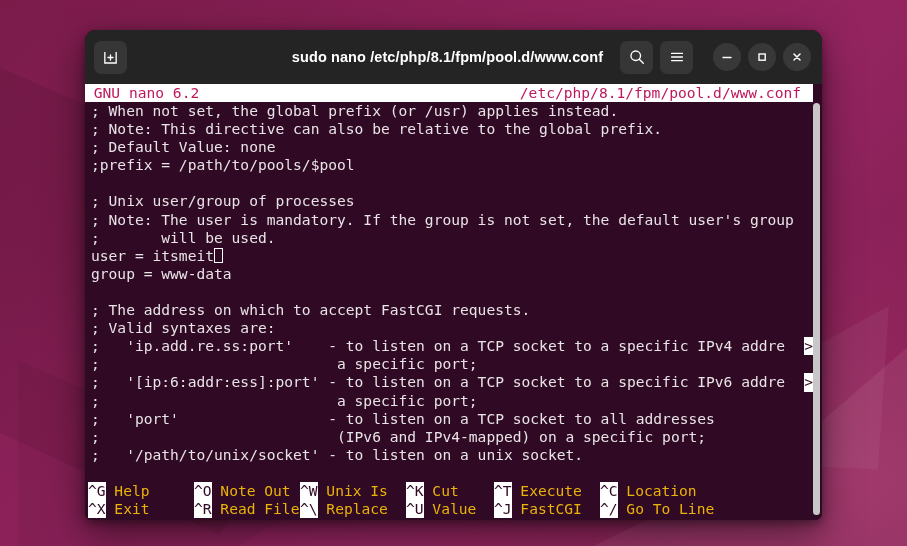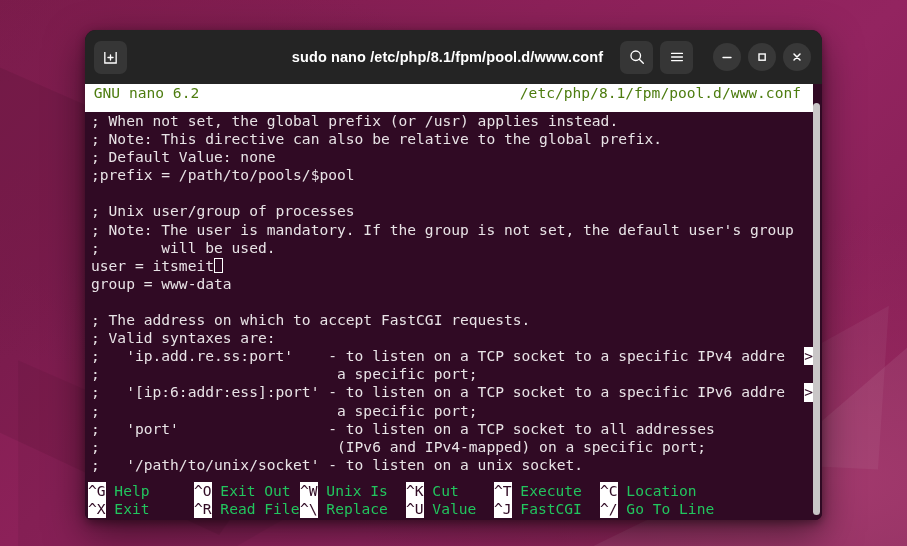--- a/index.html
+++ b/index.html
@@ -121,22 +121,22 @@
     font-family: "DejaVu Sans Mono", "Liberation Mono", monospace;
     font-size: 14.6px;
     line-height: 18.1px;
     color: #e8e3e6;
     overflow: hidden;
     padding-right: 9px;
   }
 
   #nano-titlebar {
     background: #ffffff;
-    color: #4d7c0f;
-    height: 28px;
+    color: #be185d;
+    height: 18px;
     line-height: 18px;
     display: flex;
     white-space: pre;
     font-family: "DejaVu Sans Mono", "Liberation Mono", monospace;
     font-size: 14.6px;
     overflow: hidden;
     justify-content: center;
   }
   #nano-titlebar .nt-left { padding-left: 8.8px; }
   #nano-titlebar .nt-file { margin-left: auto; padding-right: 12px; }
@@ -183,21 +183,21 @@
     height: 18.1px;
     line-height: 18.1px;
     font-family: "DejaVu Sans Mono", "Liberation Mono", monospace;
     font-size: 14.6px;
   }
   .sc-item { display: flex; white-space: pre; }
   .sc-key {
     background: #ffffff;
     color: #300a24;
   }
-  .sc-label { color: #22c55e; }
+  .sc-label { color: #eab308; }
 
   
   #term-scrollbar {
     position: absolute;
     top: 19px;
     right: 2px;
     bottom: 5px;
     width: 7px;
   }
   #term-scrollbar .thumb {
@@ -274,21 +274,21 @@
     <div id="nano-titlebar">
       <span class="nt-left">GNU nano 6.2</span>
       <span class="nt-file">/etc/php/8.1/fpm/pool.d/www.conf</span>
     </div>
 
     <div id="nano-text"><div class="code-line"><span>; When not set, the global prefix (or /usr) applies instead.</span></div><div class="code-line"><span>; Note: This directive can also be relative to the global prefix.</span></div><div class="code-line"><span>; Default Value: none</span></div><div class="code-line"><span>;prefix = /path/to/pools/$pool</span></div><div class="code-line"><span></span></div><div class="code-line"><span>; Unix user/group of processes</span></div><div class="code-line"><span>; Note: The user is mandatory. If the group is not set, the default user's group</span></div><div class="code-line"><span>;       will be used.</span></div><div class="code-line"><span>user = itsmeit</span><span class="cursor"></span></div><div class="code-line"><span>group = www-data</span></div><div class="code-line"><span></span></div><div class="code-line"><span>; The address on which to accept FastCGI requests.</span></div><div class="code-line"><span>; Valid syntaxes are:</span></div><div class="code-line"><span>;   'ip.add.re.ss:port'    - to listen on a TCP socket to a specific IPv4 addre</span><span class="cont-marker">&gt;</span></div><div class="code-line"><span>;                           a specific port;</span></div><div class="code-line"><span>;   '[ip:6:addr:ess]:port' - to listen on a TCP socket to a specific IPv6 addre</span><span class="cont-marker">&gt;</span></div><div class="code-line"><span>;                           a specific port;</span></div><div class="code-line"><span>;   'port'                 - to listen on a TCP socket to all addresses</span></div><div class="code-line"><span>;                           (IPv6 and IPv4-mapped) on a specific port;</span></div><div class="code-line"><span>;   '/path/to/unix/socket' - to listen on a unix socket.</span></div></div>
 
     <div id="nano-shortcuts">
       <div class="sc-row" id="sc-row-1" style="position: relative;">
           <div class="sc-item" style="position: absolute; left: 0px;"><span class="sc-key">^G</span><span class="sc-label"> Help</span></div>
-          <div class="sc-item" style="position: absolute; left: 106px;"><span class="sc-key">^O</span><span class="sc-label"> Exit Out</span></div>
+          <div class="sc-item" style="position: absolute; left: 106px;"><span class="sc-key">^O</span><span class="sc-label"> Note Out</span></div>
           <div class="sc-item" style="position: absolute; left: 212px;"><span class="sc-key">^W</span><span class="sc-label"> Unix Is</span></div>
           <div class="sc-item" style="position: absolute; left: 318px;"><span class="sc-key">^K</span><span class="sc-label"> Cut</span></div>
           <div class="sc-item" style="position: absolute; left: 406px;"><span class="sc-key">^T</span><span class="sc-label"> Execute</span></div>
           <div class="sc-item" style="position: absolute; left: 512px;"><span class="sc-key">^C</span><span class="sc-label"> Location</span></div>
         </div>
       <div class="sc-row" id="sc-row-2" style="position: relative;">
           <div class="sc-item" style="position: absolute; left: 0px;"><span class="sc-key">^X</span><span class="sc-label"> Exit</span></div>
           <div class="sc-item" style="position: absolute; left: 106px;"><span class="sc-key">^R</span><span class="sc-label"> Read File</span></div>
           <div class="sc-item" style="position: absolute; left: 212px;"><span class="sc-key">^\</span><span class="sc-label"> Replace</span></div>
           <div class="sc-item" style="position: absolute; left: 318px;"><span class="sc-key">^U</span><span class="sc-label"> Value</span></div>

